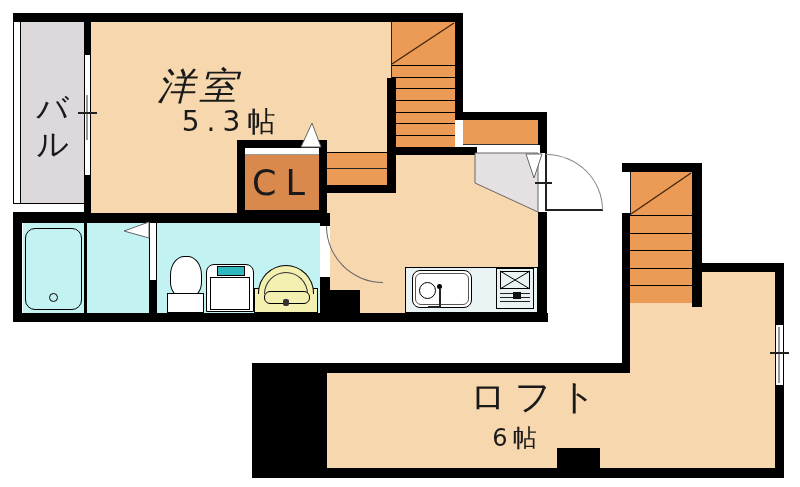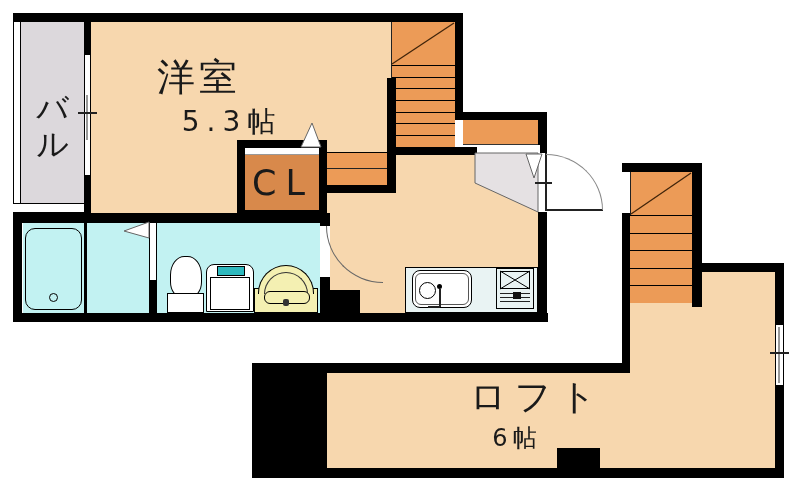--- a/index.html
+++ b/index.html
@@ -156,20 +156,20 @@
   <div class="wall" style="left:775px;top:263px;width:9px;height:215px;"></div>
   <div class="wall" style="left:252px;top:363px;width:378px;height:10px;"></div>
   <div class="wall" style="left:252px;top:363px;width:75px;height:115px;"></div>
   <div class="wall" style="left:252px;top:468px;width:532px;height:10px;"></div>
   <div class="wall" style="left:557px;top:448px;width:43px;height:30px;"></div>
 
   <div class="whitegap" style="left:775px;top:325px;width:9px;height:60px;border-left:1.5px solid #000;border-right:1.5px solid #000;box-sizing:border-box;"></div>
   <div class="grayline" style="left:778px;top:327px;width:2px;height:56px;"></div>
   <div class="thinline" style="left:770px;top:352px;width:19px;height:2px;"></div>
 
-  <div class="label" style="left:199px;top:77px;font-size:38px;letter-spacing:4px;">洋室</div>
+  <div class="label" style="left:199px;top:86px;font-size:38px;letter-spacing:4px;font-style:italic;">洋室</div>
   <div class="label" style="left:232px;top:122px;font-size:28px;letter-spacing:7px;">5.3帖</div>
   <div class="label" style="left:53px;top:112px;font-size:32px;writing-mode:vertical-rl;letter-spacing:4px;">バル</div>
   <div class="label" style="left:537px;top:397px;font-size:36px;letter-spacing:8px;">ロフト</div>
   <div class="label" style="left:283px;top:183px;font-size:35px;letter-spacing:9px;">CL</div>
   <div class="label" style="left:517px;top:438px;font-size:24px;letter-spacing:5px;">6帖</div>
 
 </div>
 
 </body></html>

